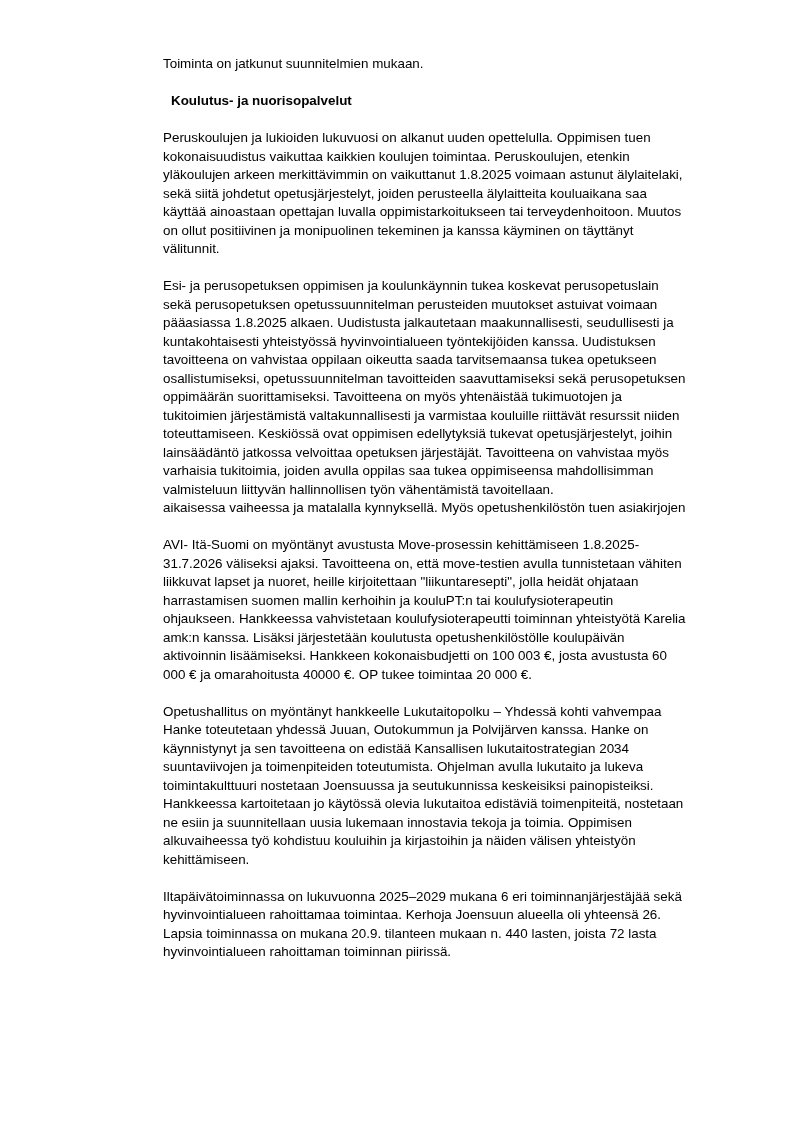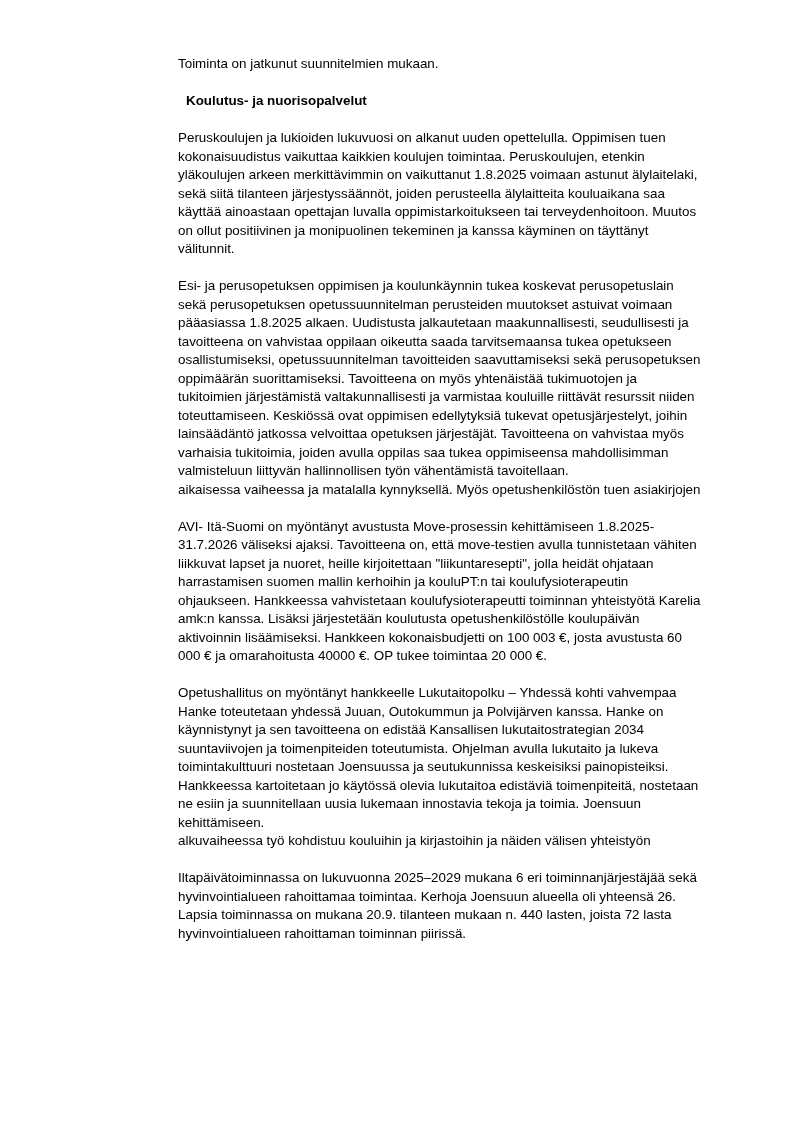--- a/index.html
+++ b/index.html
@@ -23,21 +23,20 @@
       line-height: 18.5px;
       color: #000000;
     }
     .page p {
       margin: 0 0 18.5px 0;
       white-space: normal;
     }
     .line {
       display: block;
       white-space: nowrap;
-      margin-left: 15px;
     }
     .heading {
       font-weight: bold;
       padding-left: 8px;
     }
   </style>
 </head>
 <body>
 
 <div class="page">
@@ -46,30 +45,31 @@
   </p>
 
   <p class="heading">
     <span class="line">Koulutus- ja nuorisopalvelut</span>
   </p>
 
   <p>
     <span class="line">Peruskoulujen ja lukioiden lukuvuosi on alkanut uuden opettelulla. Oppimisen tuen</span>
     <span class="line">kokonaisuudistus vaikuttaa kaikkien koulujen toimintaa. Peruskoulujen, etenkin</span>
     <span class="line">yläkoulujen arkeen merkittävimmin on vaikuttanut 1.8.2025 voimaan astunut älylaitelaki,</span>
-    <span class="line">sekä siitä tilanteen järjestyssäännöt, joiden perusteella älylaitteita kouluaikana saa</span>
+    <span class="line">sekä siitä johdetut opetusjärjestelyt, joiden perusteella älylaitteita kouluaikana saa</span>
     <span class="line">käyttää ainoastaan opettajan luvalla oppimistarkoitukseen tai terveydenhoitoon. Muutos</span>
     <span class="line">on ollut positiivinen ja monipuolinen tekeminen ja kanssa käyminen on täyttänyt</span>
     <span class="line">välitunnit.</span>
   </p>
 
   <p>
     <span class="line">Esi- ja perusopetuksen oppimisen ja koulunkäynnin tukea koskevat perusopetuslain</span>
     <span class="line">sekä perusopetuksen opetussuunnitelman perusteiden muutokset astuivat voimaan</span>
     <span class="line">pääasiassa 1.8.2025 alkaen. Uudistusta jalkautetaan maakunnallisesti, seudullisesti ja</span>
+    <span class="line">kuntakohtaisesti yhteistyössä hyvinvointialueen työntekijöiden kanssa. Uudistuksen</span>
     <span class="line">tavoitteena on vahvistaa oppilaan oikeutta saada tarvitsemaansa tukea opetukseen</span>
     <span class="line">osallistumiseksi, opetussuunnitelman tavoitteiden saavuttamiseksi sekä perusopetuksen</span>
     <span class="line">oppimäärän suorittamiseksi. Tavoitteena on myös yhtenäistää tukimuotojen ja</span>
     <span class="line">tukitoimien järjestämistä valtakunnallisesti ja varmistaa kouluille riittävät resurssit niiden</span>
     <span class="line">toteuttamiseen. Keskiössä ovat oppimisen edellytyksiä tukevat opetusjärjestelyt, joihin</span>
     <span class="line">lainsäädäntö jatkossa velvoittaa opetuksen järjestäjät. Tavoitteena on vahvistaa myös</span>
     <span class="line">varhaisia tukitoimia, joiden avulla oppilas saa tukea oppimiseensa mahdollisimman</span>
     <span class="line">valmisteluun liittyvän hallinnollisen työn vähentämistä tavoitellaan.</span>
     <span class="line">aikaisessa vaiheessa ja matalalla kynnyksellä. Myös opetushenkilöstön tuen asiakirjojen</span>
   </p>
@@ -85,23 +85,23 @@
     <span class="line">000 € ja omarahoitusta 40000 €. OP tukee toimintaa 20 000 €.</span>
   </p>
 
   <p>
     <span class="line">Opetushallitus on myöntänyt hankkeelle Lukutaitopolku – Yhdessä kohti vahvempaa</span>
     <span class="line">Hanke toteutetaan yhdessä Juuan, Outokummun ja Polvijärven kanssa. Hanke on</span>
     <span class="line">käynnistynyt ja sen tavoitteena on edistää Kansallisen lukutaitostrategian 2034</span>
     <span class="line">suuntaviivojen ja toimenpiteiden toteutumista. Ohjelman avulla lukutaito ja lukeva</span>
     <span class="line">toimintakulttuuri nostetaan Joensuussa ja seutukunnissa keskeisiksi painopisteiksi.</span>
     <span class="line">Hankkeessa kartoitetaan jo käytössä olevia lukutaitoa edistäviä toimenpiteitä, nostetaan</span>
-    <span class="line">ne esiin ja suunnitellaan uusia lukemaan innostavia tekoja ja toimia. Joensuun</span>
+    <span class="line">ne esiin ja suunnitellaan uusia lukemaan innostavia tekoja ja toimia. Oppimisen</span>
+    <span class="line">alkuvaiheessa työ kohdistuu kouluihin ja kirjastoihin ja näiden välisen yhteistyön</span>
     <span class="line">kehittämiseen.</span>
-    <span class="line">alkuvaiheessa työ kohdistuu kouluihin ja kirjastoihin ja näiden välisen yhteistyön</span>
   </p>
 
   <p>
     <span class="line">Iltapäivätoiminnassa on lukuvuonna 2025–2029 mukana 6 eri toiminnanjärjestäjää sekä</span>
     <span class="line">hyvinvointialueen rahoittamaa toimintaa. Kerhoja Joensuun alueella oli yhteensä 26.</span>
     <span class="line">Lapsia toiminnassa on mukana 20.9. tilanteen mukaan n. 440 lasten, joista 72 lasta</span>
     <span class="line">hyvinvointialueen rahoittaman toiminnan piirissä.</span>
   </p>
 </div>
 

